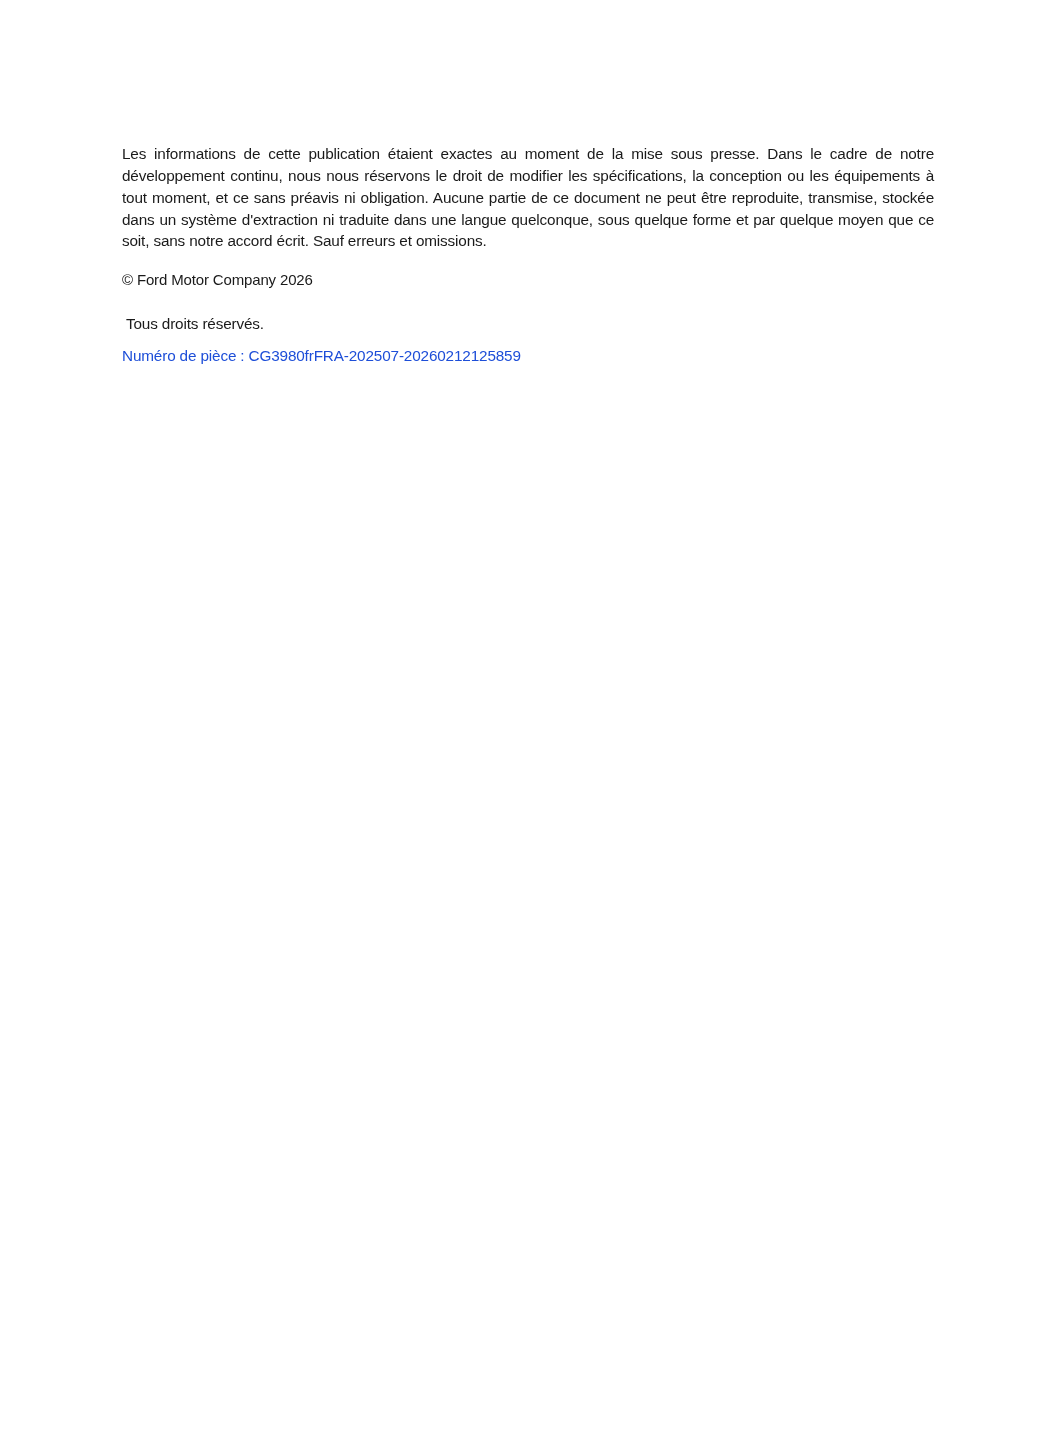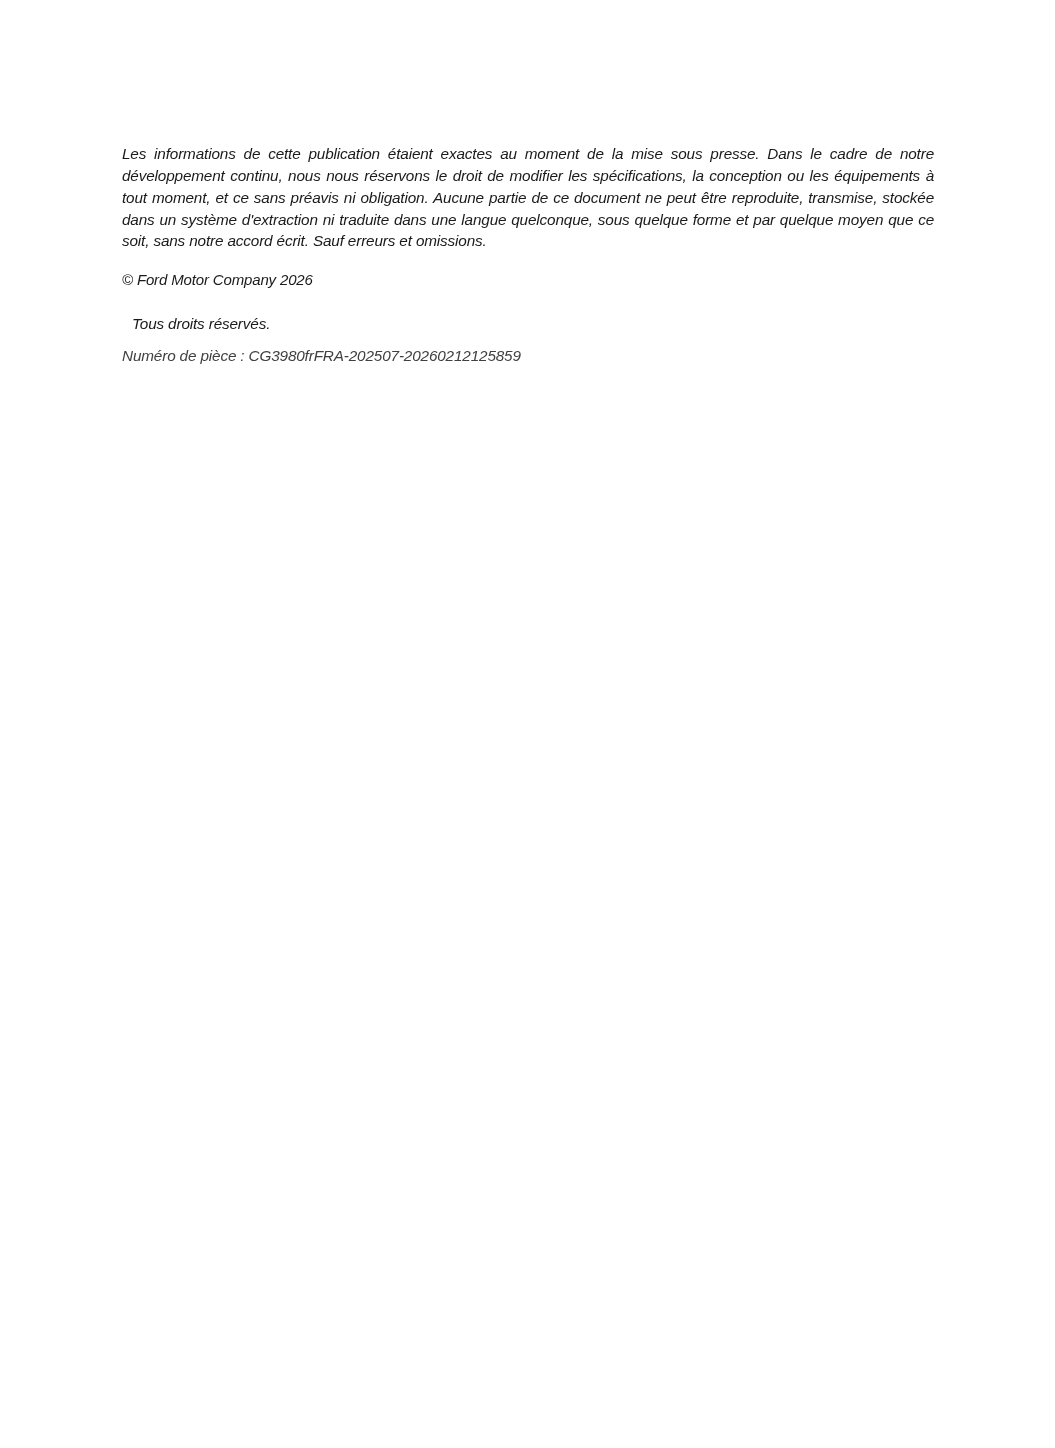--- a/index.html
+++ b/index.html
@@ -9,21 +9,20 @@
   }
   .page {
     position: relative;
     width: 1055px;
     height: 1448px;
     background: #ffffff;
     margin: 0 auto;
     overflow: hidden;
     font-family: "Liberation Sans", sans-serif;
     color: #1a1a1a;
-    font-style: italic;
   }
   .content {
     position: absolute;
     left: 122px;
     top: 143px;
     width: 812px;
   }
   .disclaimer {
     font-size: 15.3px;
     line-height: 1.43;
@@ -37,29 +36,29 @@
     font-size: 15px;
     line-height: 1.43;
     letter-spacing: -0.15px;
     margin: 17px 0 0 0;
     color: #1a1a1a;
   }
   .rights {
     font-size: 15.3px;
     line-height: 1.43;
     letter-spacing: -0.15px;
-    margin: 22px 0 0 10px;
+    margin: 22px 0 0 4px;
     color: #1a1a1a;
   }
   .partnumber {
     font-size: 15.3px;
     line-height: 1.43;
     letter-spacing: -0.15px;
     margin: 10px 0 0 0;
-    color: #404040;
+    color: #1d4ed8;
   }
 </style>
 </head>
 <body>
 
 <div class="page">
   <div class="content">
     <p class="disclaimer">Les informations de cette publication étaient exactes au moment de la mise sous presse.  Dans le cadre de notre développement continu, nous nous réservons le droit de modifier les spécifications, la conception ou les équipements à tout moment, et ce sans préavis ni obligation.  Aucune partie de ce document ne peut être reproduite, transmise, stockée dans un système d'extraction ni traduite dans une langue quelconque, sous quelque forme et par quelque moyen que ce soit, sans notre accord écrit.  Sauf erreurs et omissions.</p>
     <p class="copyright">© Ford Motor Company 2026</p>
     <p class="rights">Tous droits réservés.</p>

